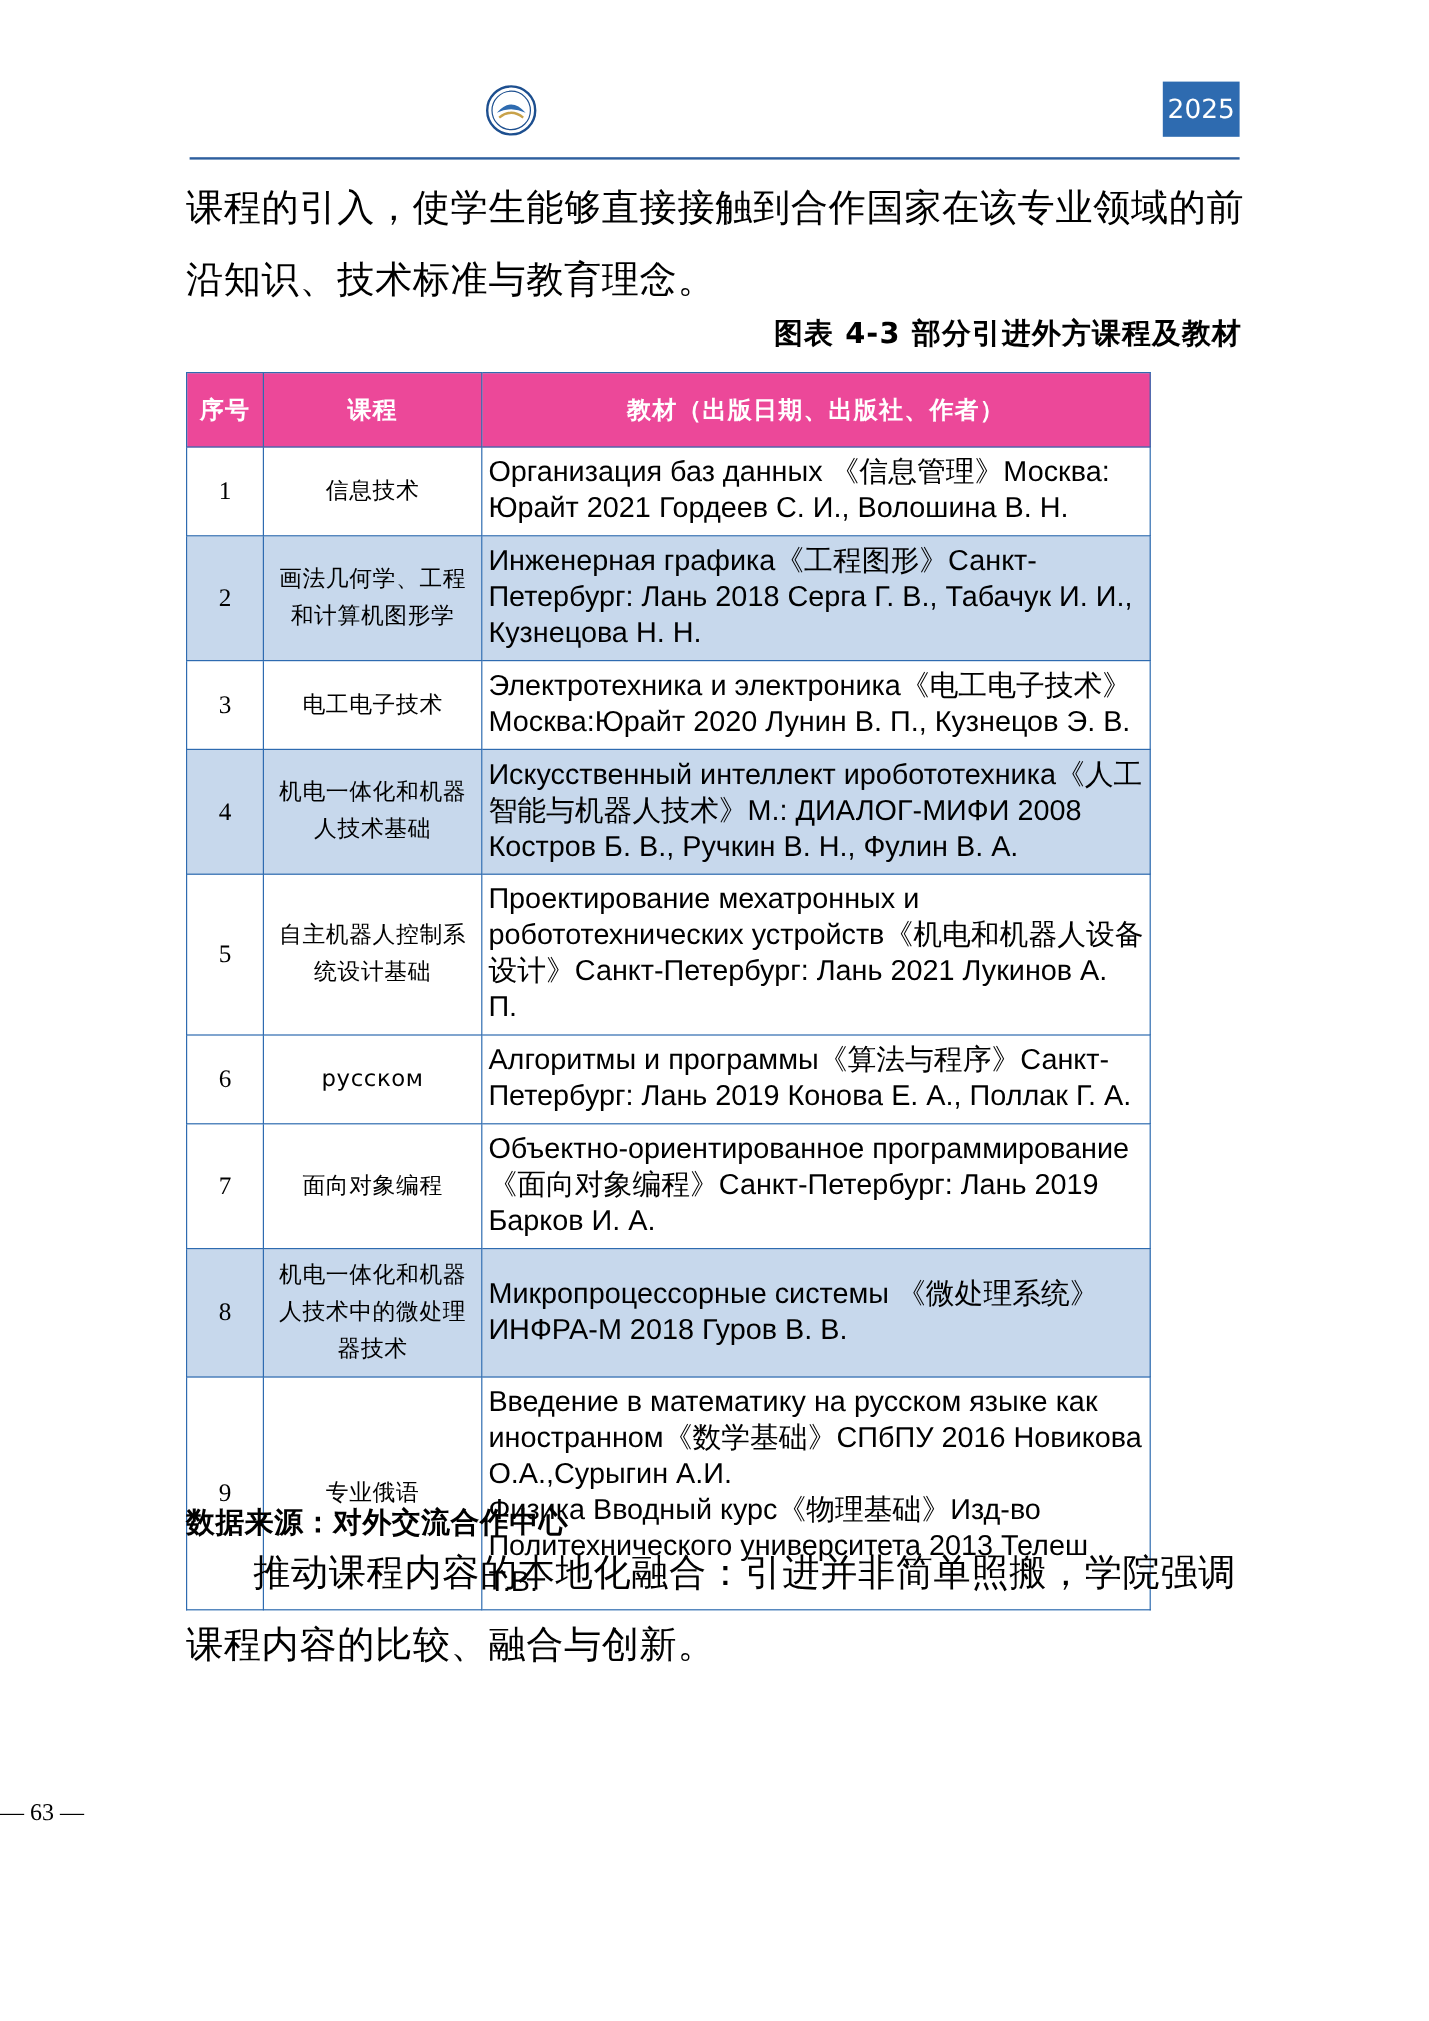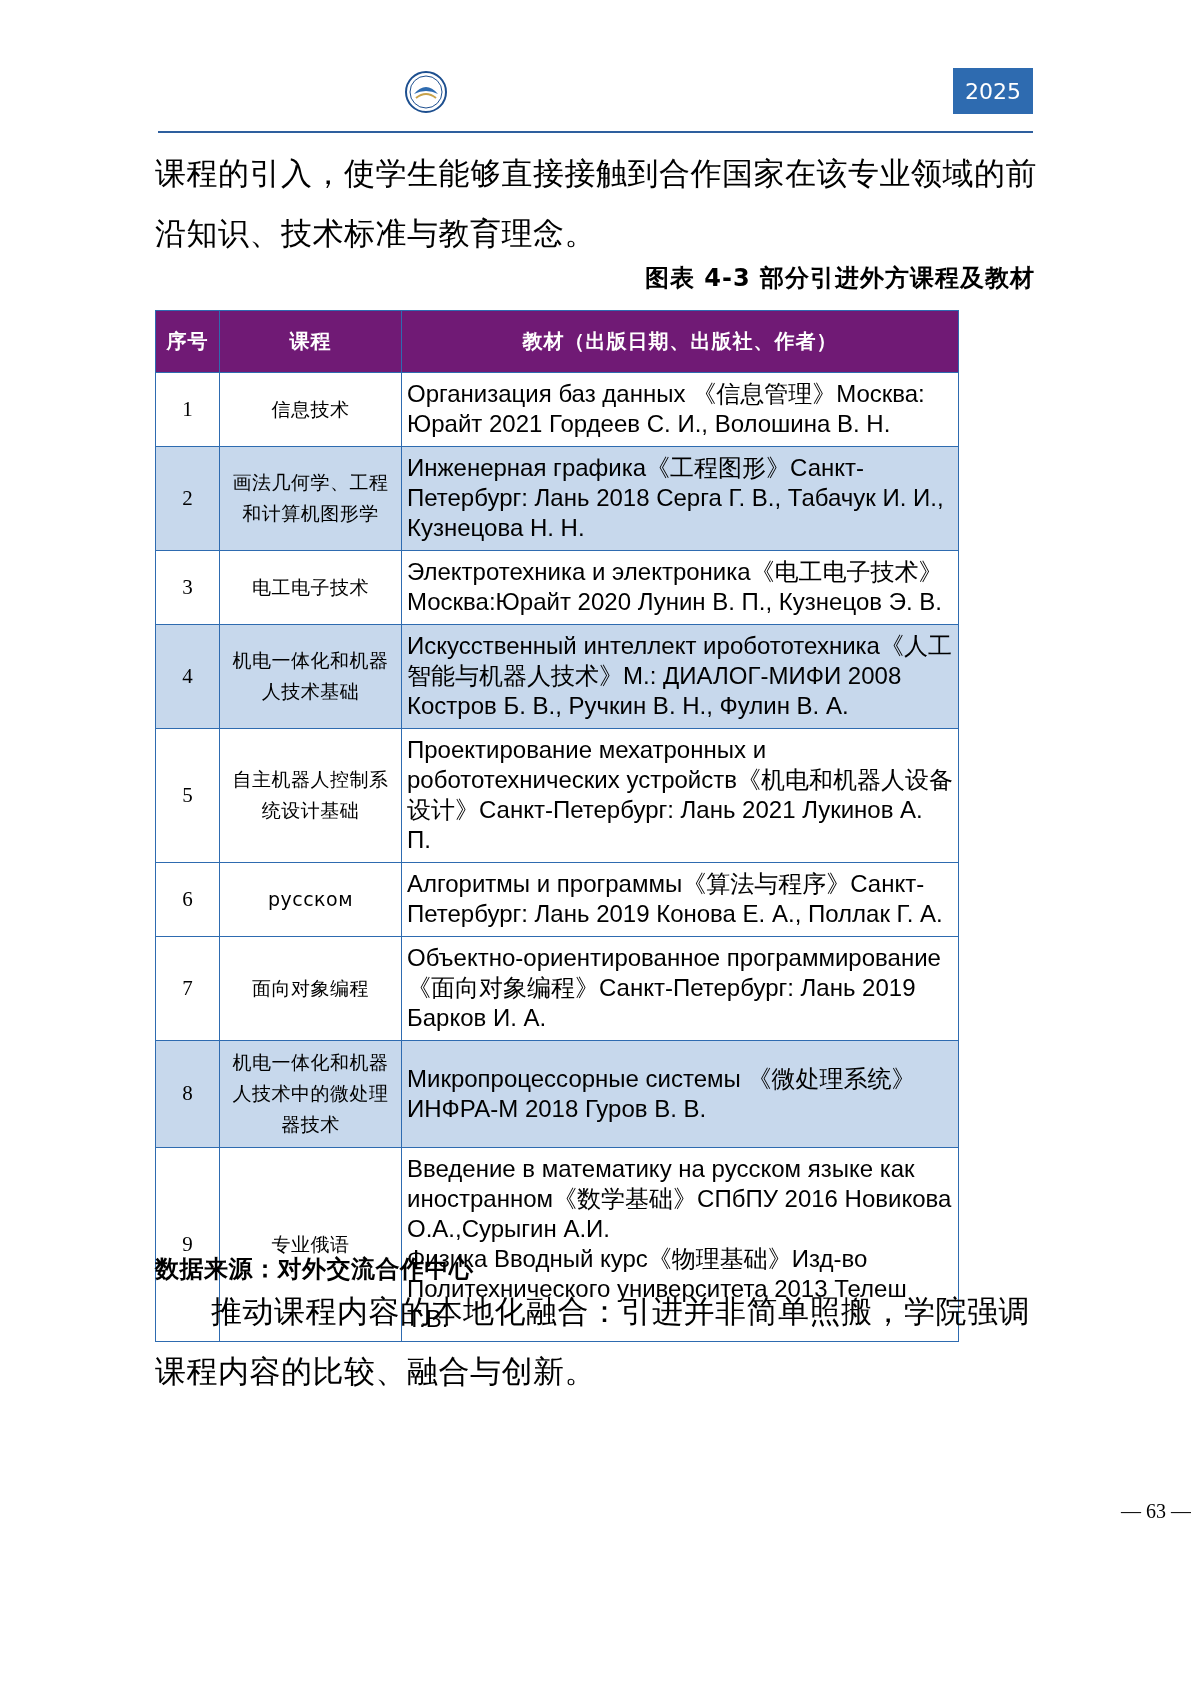--- a/index.html
+++ b/index.html
@@ -54,21 +54,21 @@
     font-size: 20px;
     font-weight: bold;
     color: #1d4f8f;
     letter-spacing: 0.5px;
     white-space: nowrap;
   }
   .header-year-box {
     position: absolute;
     right: 0;
     top: 0;
-    width: 80px;
+    width: 64px;
     height: 46px;
     background: #2e6bb0;
     color: #ffffff;
     font-family: "DejaVu Sans", sans-serif;
     font-size: 22px;
     display: flex;
     align-items: center;
     justify-content: center;
   }
 
@@ -113,21 +113,21 @@
     width: 803px;
     border-collapse: collapse;
     table-layout: fixed;
   }
   table.data td, table.data th {
     border: 1px solid #2e6bb0;
     vertical-align: middle;
     padding: 6px 5px 7px 5px;
   }
   table.data thead th {
-    background: #701a75;
+    background: #ec4899;
     color: #ffffff;
     font-family: "DejaVu Sans", sans-serif;
     font-size: 20px;
     font-weight: bold;
     text-align: center;
     height: 48px;
     letter-spacing: 1px;
   }
   col.c-no    { width: 64px; }
   col.c-course{ width: 182px; }
@@ -163,21 +163,21 @@
     font-weight: bold;
     letter-spacing: 0.5px;
     margin-top: 35px;
   }
 
   .page-number {
     position: absolute;
     left: 0;
     top: 1500px;
     width: 1191px;
-    text-align: right;
+    text-align: left;
     font-family: "Liberation Serif", serif;
     font-size: 20px;
   }
 </style>
 </head>
 <body>
 
 <div class="page">
 
   <div class="header">

